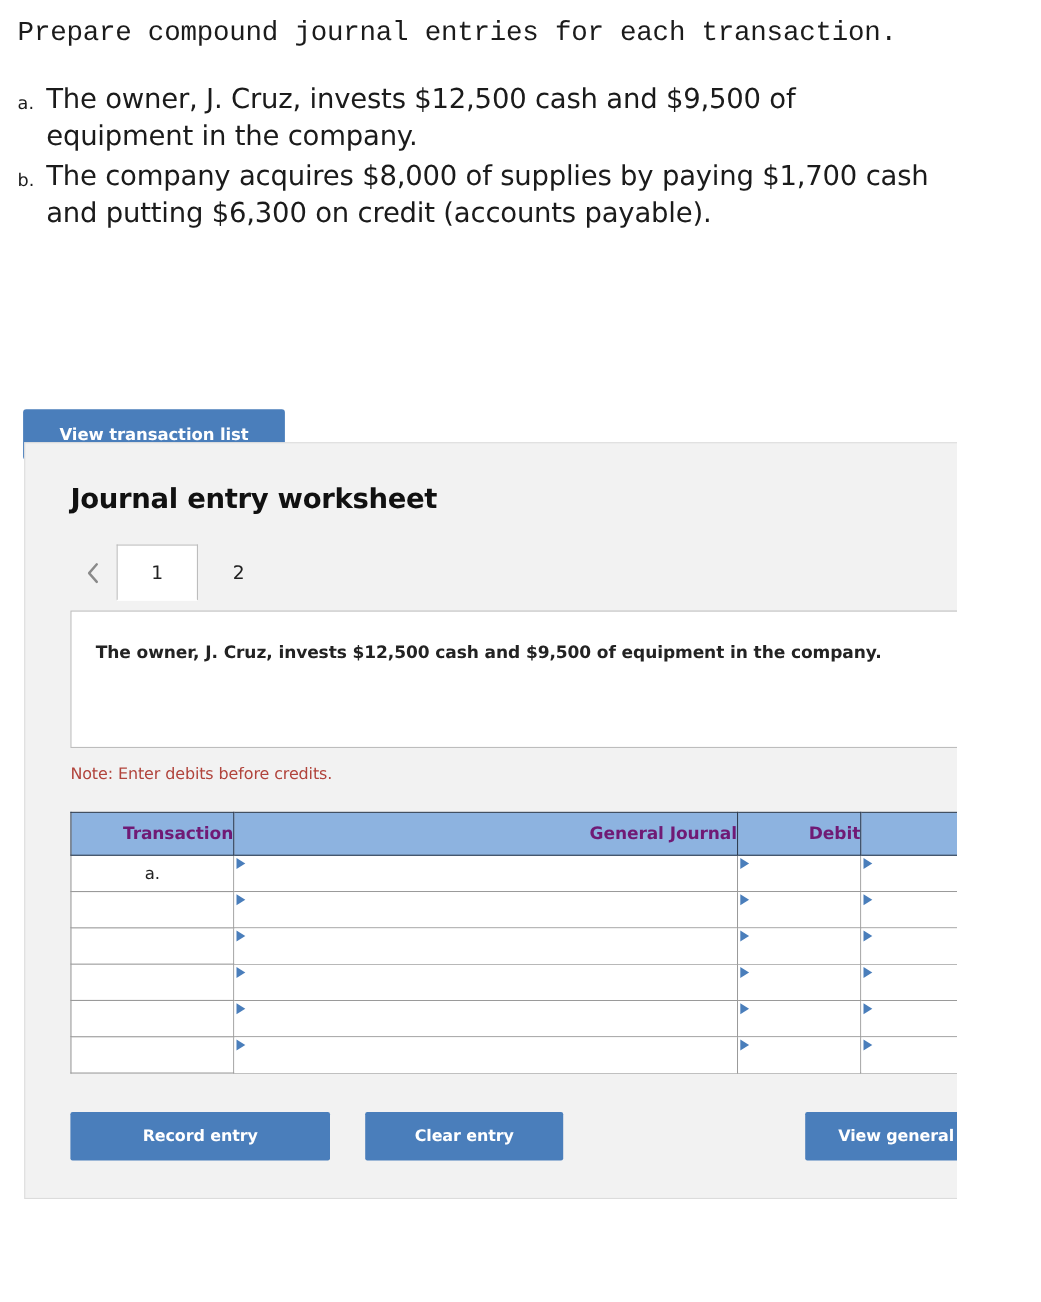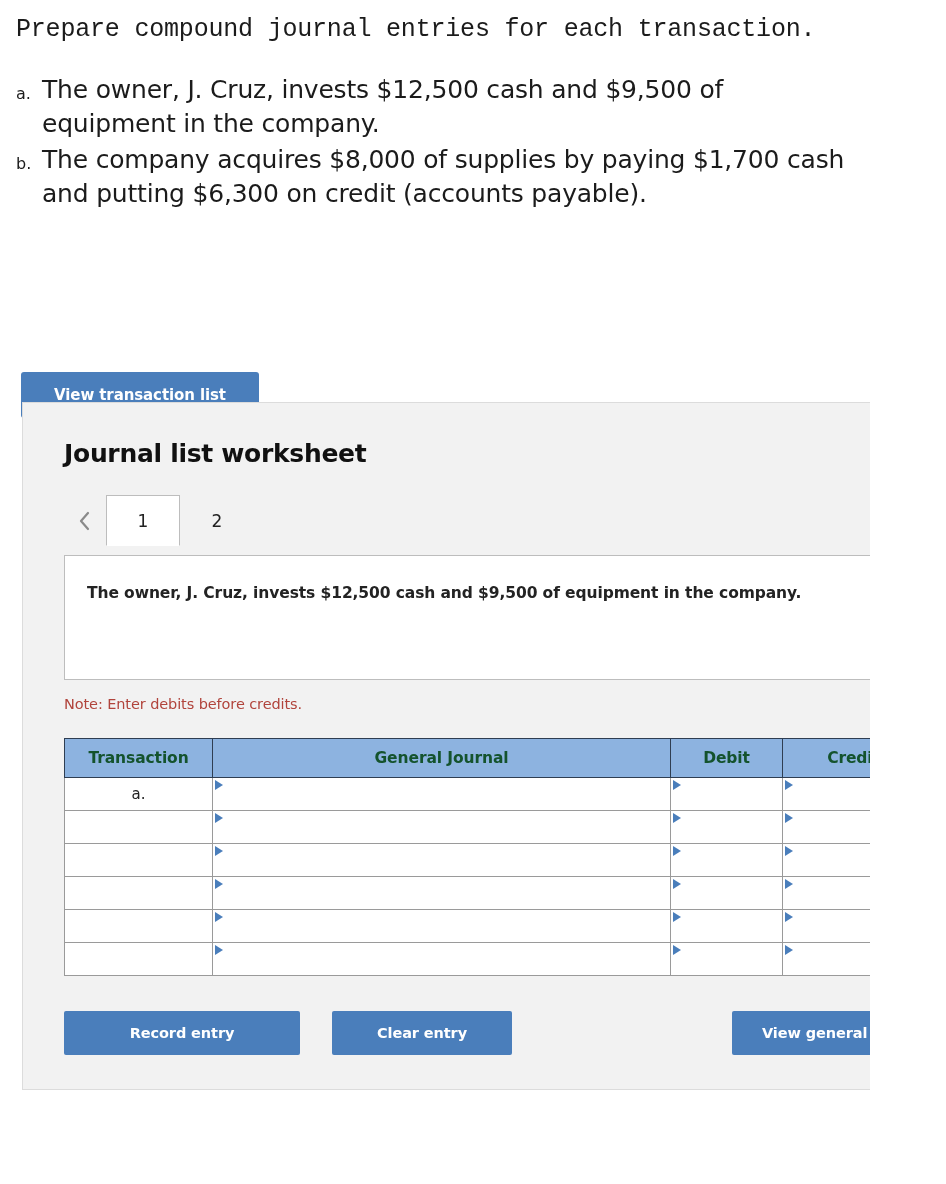--- a/index.html
+++ b/index.html
@@ -187,27 +187,28 @@
     left: 41px;
     top: 335px;
     width: 860px;
     border-collapse: collapse;
     table-layout: fixed;
     background: #ffffff;
     font-size: 15px;
   }
   #journal-table th {
     background: #8db3e0;
-    color: #14532d;
+    color: #701a75;
     font-weight: bold;
     height: 38px;
     border: 1px solid #2f3e52;
     font-size: 15.5px;
     letter-spacing: -0.1px;
     padding: 0;
+    text-align: right;
   }
   #journal-table td {
     height: 33px;
     padding: 0;
     background: #ffffff;
     border: 1px solid #9a9a9a;
     box-sizing: border-box;
   }
   .col-transaction { width: 148px; }
   .col-journal     { width: 458px; }
@@ -272,21 +273,21 @@
       <span class="q-marker">b.</span>
       <span class="q-text">The company acquires $8,000 of supplies by paying $1,700 cash and putting $6,300 on credit (accounts payable).</span>
     </div>
   </div>
 </div>
 
 <button id="view-transaction-list">View transaction list</button>
 
 <div id="worksheet-panel">
 
-  <div id="worksheet-title">Journal list worksheet</div>
+  <div id="worksheet-title">Journal entry worksheet</div>
 
   <div id="tabs-row">
     <div id="tab-prev-arrow">
       <svg width="16" height="24" viewBox="0 0 16 24" aria-hidden="true">
         <polyline points="11,4 4,12 11,20" fill="none" stroke="#8a8a8a" stroke-width="2.2" stroke-linecap="round" stroke-linejoin="round"></polyline>
       </svg>
     </div>
     <div class="tab active">1</div>
     <div class="tab">2</div>
   </div>

